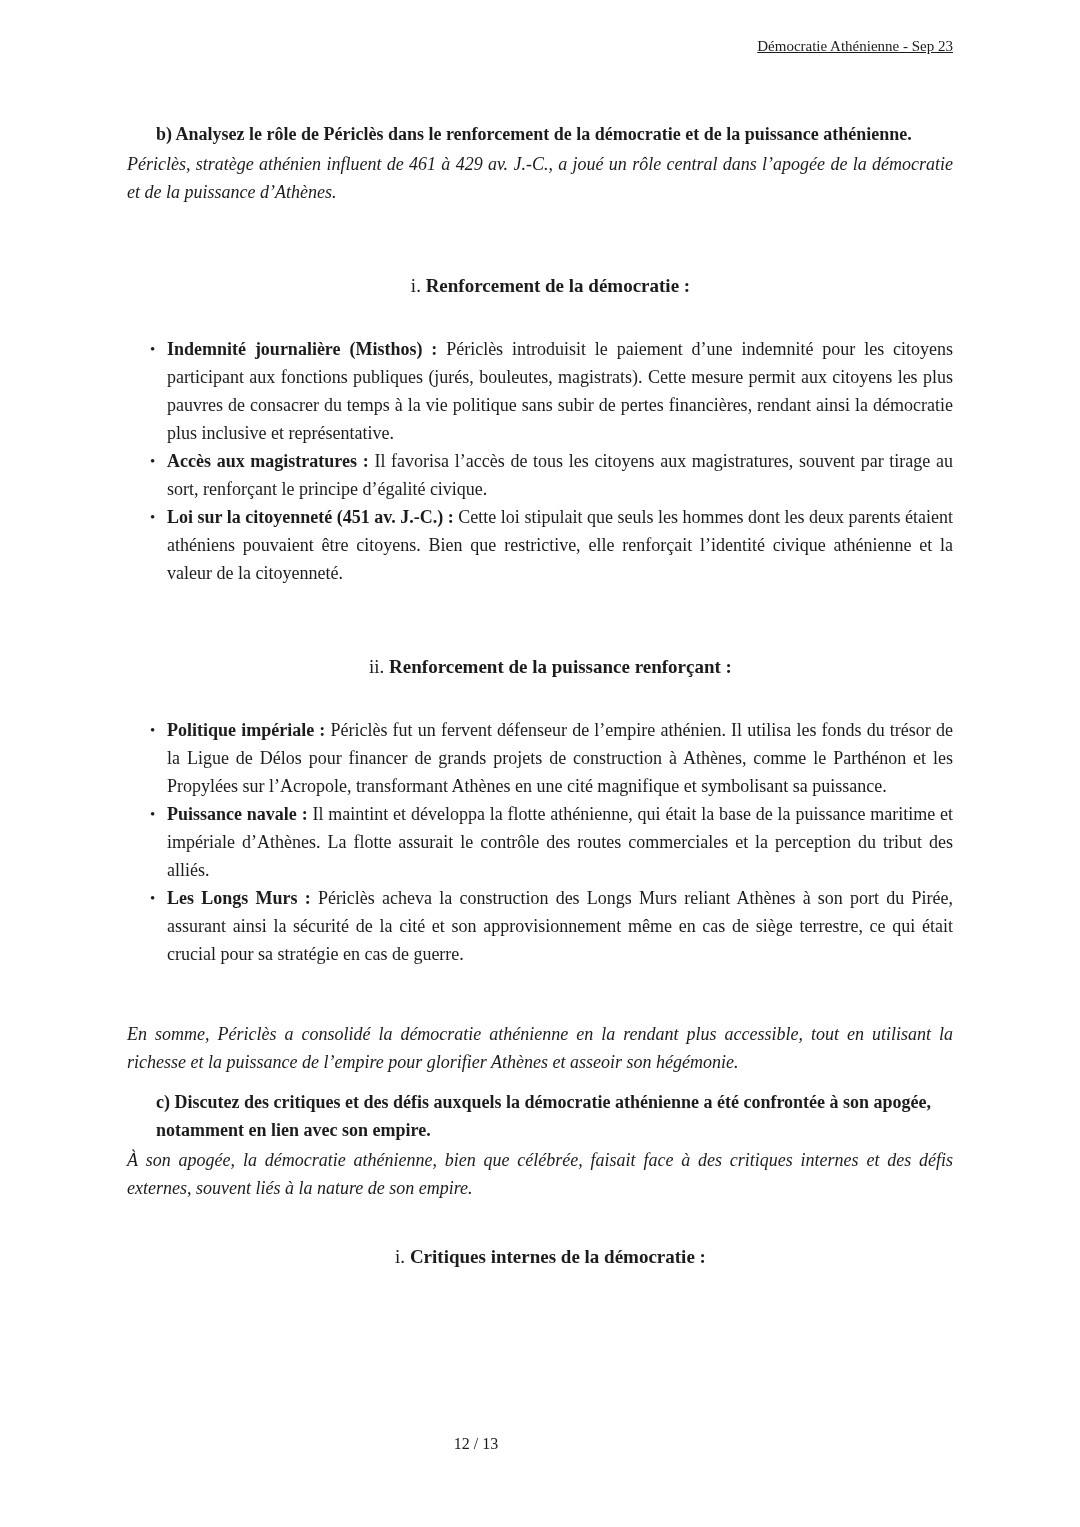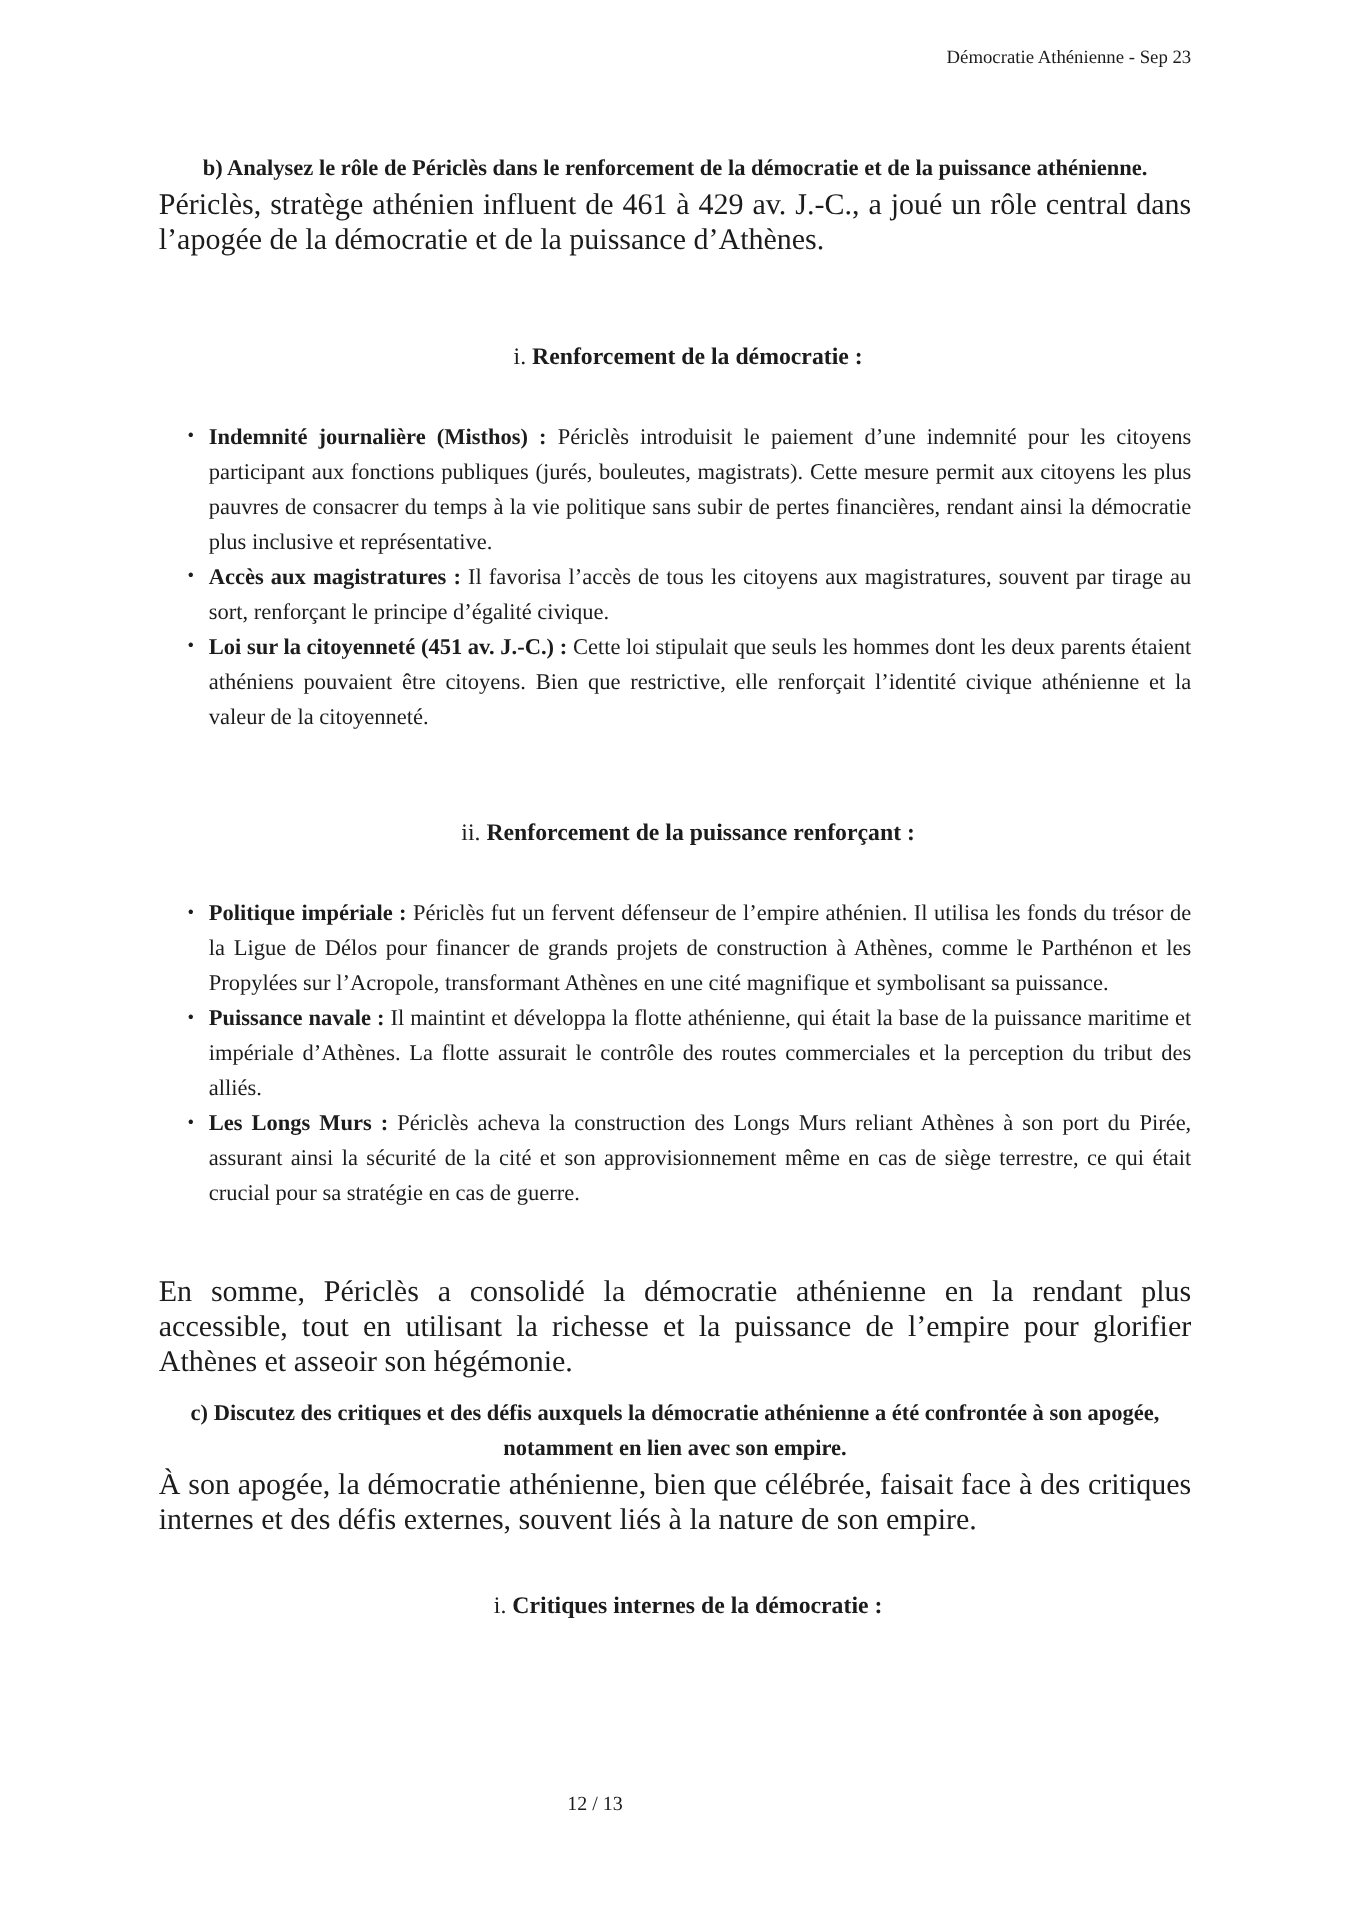--- a/index.html
+++ b/index.html
@@ -19,38 +19,41 @@
     background: #ffffff;
   }
   .page-header {
     position: absolute;
     top: 36px;
     right: 127px;
     font-size: 15px;
     line-height: 20px;
     color: #1c1c1c;
     text-align: right;
+    text-decoration: underline;
   }
   .content {
     position: absolute;
     top: 120px;
     left: 127px;
     width: 826px;
   }
   .q-heading {
     font-size: 18px;
     line-height: 28px;
     font-weight: 700;
-    text-align: center;
+    text-align: left;
+    margin-left: 29px;
   }
   .para {
-    font-size: 24px;
+    font-size: 18px;
     line-height: 28px;
     text-align: justify;
     margin-top: 2px;
+    font-style: italic;
   }
   .section-heading {
     font-size: 19px;
     line-height: 26px;
     margin-left: 21px;
     text-align: center;
   }
   .section-heading .numeral { font-weight: 400; }
   .section-heading strong { font-weight: 700; }
   ul.bullet-list {

